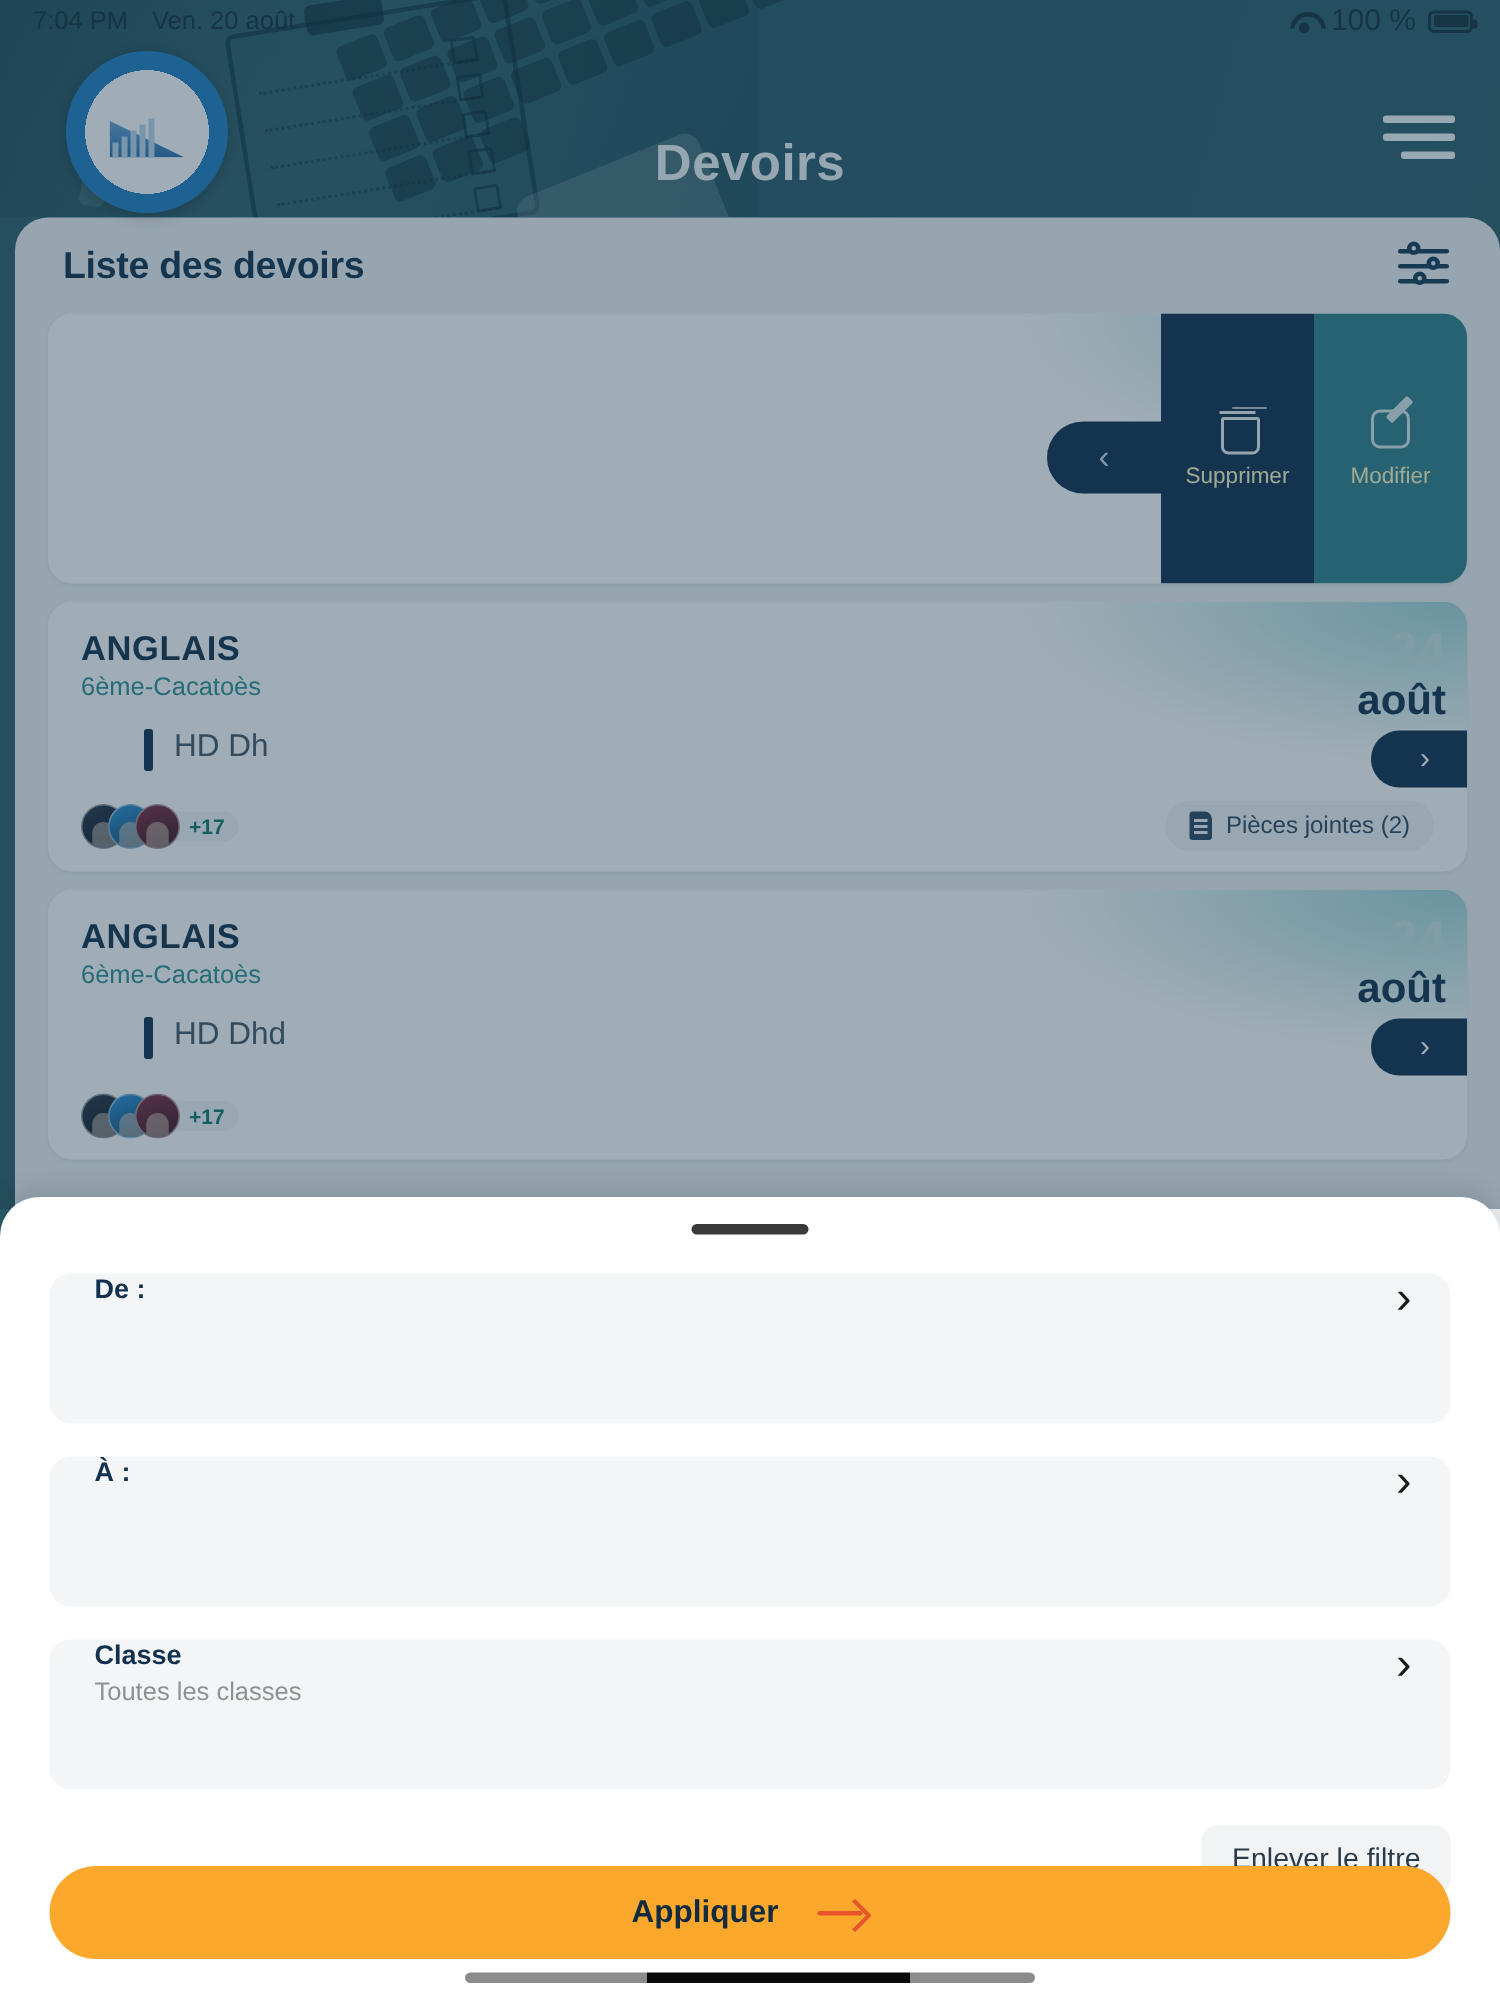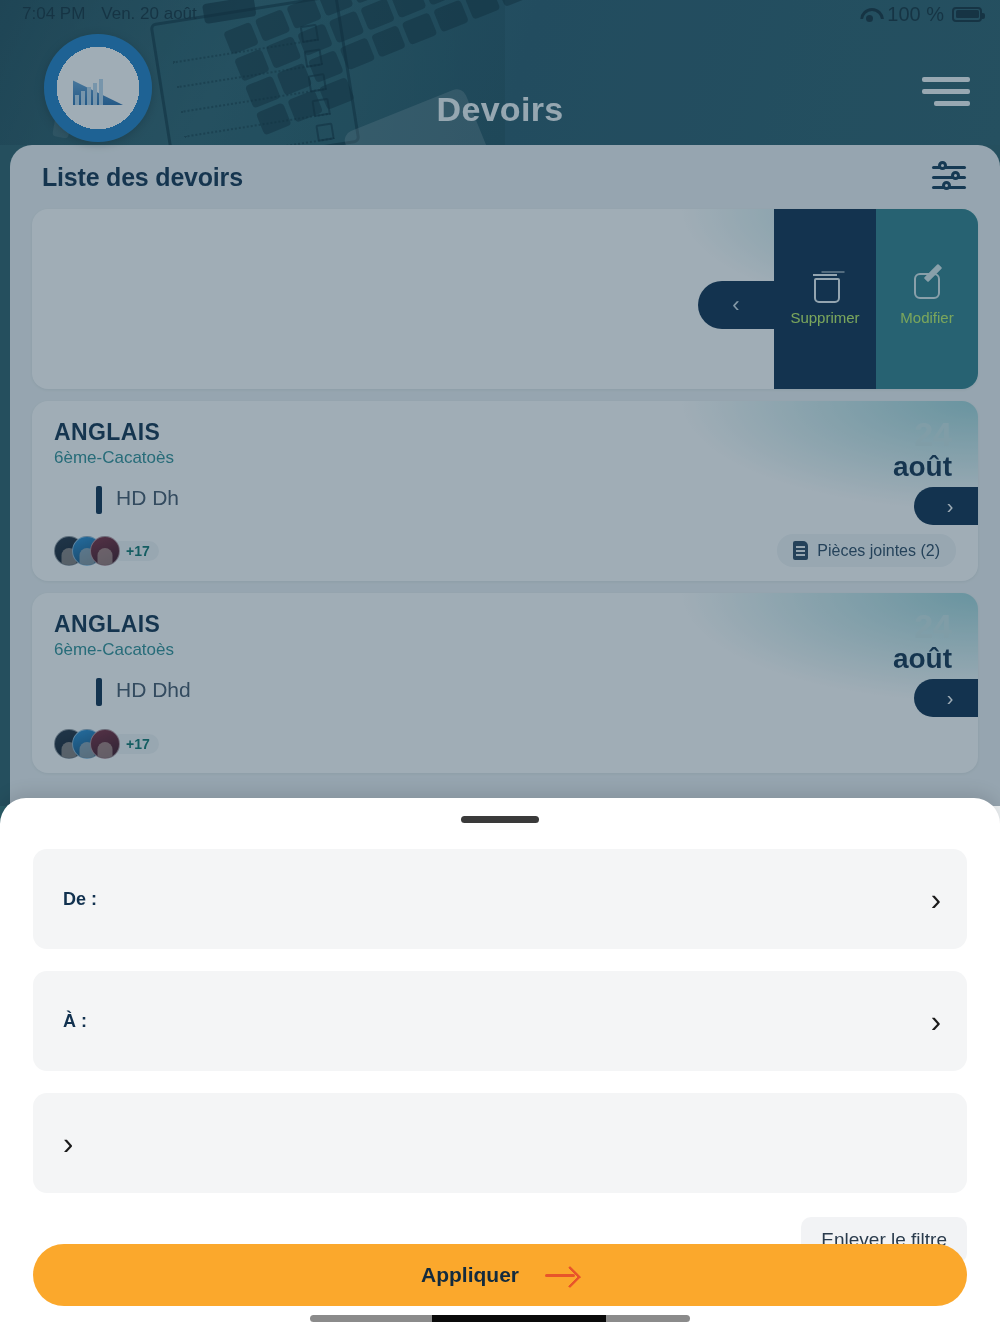--- a/index.html
+++ b/index.html
@@ -171,21 +171,21 @@
     position:absolute; right:0; top:0; width:300px; height:110px;
     background: radial-gradient(ellipse at 100% 0%, rgba(45,160,170,.45), rgba(45,160,170,0) 70%);
   }
   .card-body { position:relative; padding: 18px 22px 0 22px; }
   .subject { color:#11314f; font-size:23px; font-weight:700; letter-spacing:.4px;}
   .klass { color:#2f8f96; font-size:17px; font-weight:500; margin-top:2px;}
   .desc-row { display:flex; align-items:flex-start; gap:14px; margin-top: 18px; padding-left: 42px; }
   .desc-bar { width:6px; height:28px; background:#0d2e4e; border-radius:2px; flex:none; }
   .desc-text { color:#44566a; font-size:21px; }
   .date-wrap {
-    position:absolute; right:26px; top:16px; text-align:right; line-height:1;
+    position:absolute; right:14px; top:16px; text-align:right; line-height:1;
   }
   .date-day { color:#c9e4e6; font-size:34px; font-weight:700; }
   .date-mon { color:#11314f; font-size:28px; font-weight:600; margin-top:2px;}
   .go-btn {
     position:absolute; right:-8px; top:86px; width:72px; height:38px;
     background:#0d2e4e; border-radius: 20px 0 0 20px;
     display:flex; align-items:center; justify-content:center;
     color:#fff; font-size:20px;
   }
   .card-foot {
@@ -209,21 +209,21 @@
     color:#2c4861; font-size:16px;
   }
   .doc-ic { width:15px; height:19px; background:#2c4861; border-radius:2px 5px 2px 2px; position:relative; flex:none;}
   .doc-ic:after { content:""; position:absolute; left:3px; top:5px; width:9px; height:2px; background:#f1f5f7; box-shadow: 0 4px 0 #f1f5f7, 0 8px 0 #f1f5f7;}
 
   
   .card.swiped .card-body { transform: translateX(-330px); }
   .swipe-actions { position:absolute; right:0; top:0; bottom:0; display:flex; }
   .swipe-act {
     width:102px; display:flex; flex-direction:column; align-items:center; justify-content:center; gap:10px;
-    color:#bef264; font-size:15px; font-weight:500;
+    color:#fef9c3; font-size:15px; font-weight:500;
   }
   .swipe-act.del { background:#0d2e4e; }
   .swipe-act.edit { background:#2f7f8a; }
   .swipe-handle {
     position:absolute; right: 204px; top: 72px; width: 76px; height: 48px;
     background:#0d2e4e; border-radius: 24px 0 0 24px;
     display:flex; align-items:center; justify-content:center;
     color:#cfdce6; font-size:22px;
   }
   .trash { width:22px; height:26px; position:relative; }
@@ -239,21 +239,21 @@
   .sheet {
     position:absolute; left:0; right:0; bottom:0; height: 536px;
     background:#fff; border-radius: 26px 26px 0 0;
     z-index: 30;
     box-shadow: 0 -4px 18px rgba(0,0,0,.12);
   }
   .grabber { width:78px; height:7px; background:#3a3a3a; border-radius:4px; margin: 18px auto 0; }
   .sheet-rows { padding: 26px 33px 0; }
   .srow {
     background:#f4f5f6; border-radius:14px; height:100px; margin-bottom: 22px;
-    display:flex; align-items:center; justify-content:space-between;
+    display:flex; align-items:flex-start; justify-content:space-between;
     padding: 0 26px 0 30px; position:relative;
   }
   .srow-main { display:flex; flex-direction:column; gap:4px; }
   .srow-label { color:#11314f; font-size:18px; font-weight:700; }
   .srow-sub { color:#8d9196; font-size:17px; }
   .chev { color:#1a1a1a; font-size:31px; font-weight:400; line-height:1; }
   .clear-row { display:flex; justify-content:flex-end; padding: 2px 33px 0; }
   .clear-btn {
     background:#f2f3f5; border-radius:10px; padding:12px 20px;
     color:#2a3b4c; font-size:19px;
@@ -481,20 +481,24 @@
       </div>
 
       <div class="srow">
         <div class="srow-main">
           <div class="srow-label">À :</div>
         </div>
         <div class="chev">›</div>
       </div>
 
       <div class="srow">
+        <div class="srow-main">
+          <div class="srow-label">Classe</div>
+          <div class="srow-sub">Toutes les classes</div>
+        </div>
         <div class="chev">›</div>
       </div>
     </div>
 
     <div class="clear-row">
       <div class="clear-btn">Enlever le filtre</div>
     </div>
 
     <div class="apply-btn">
       <span>Appliquer</span>

